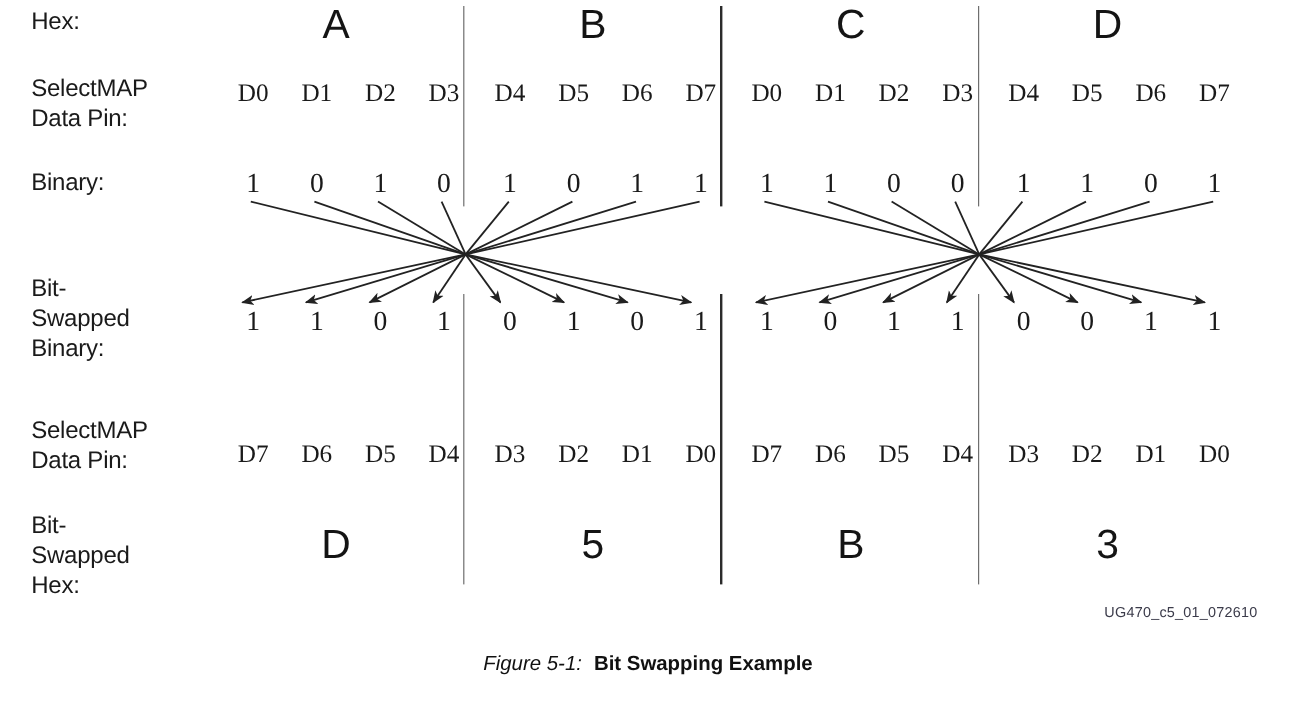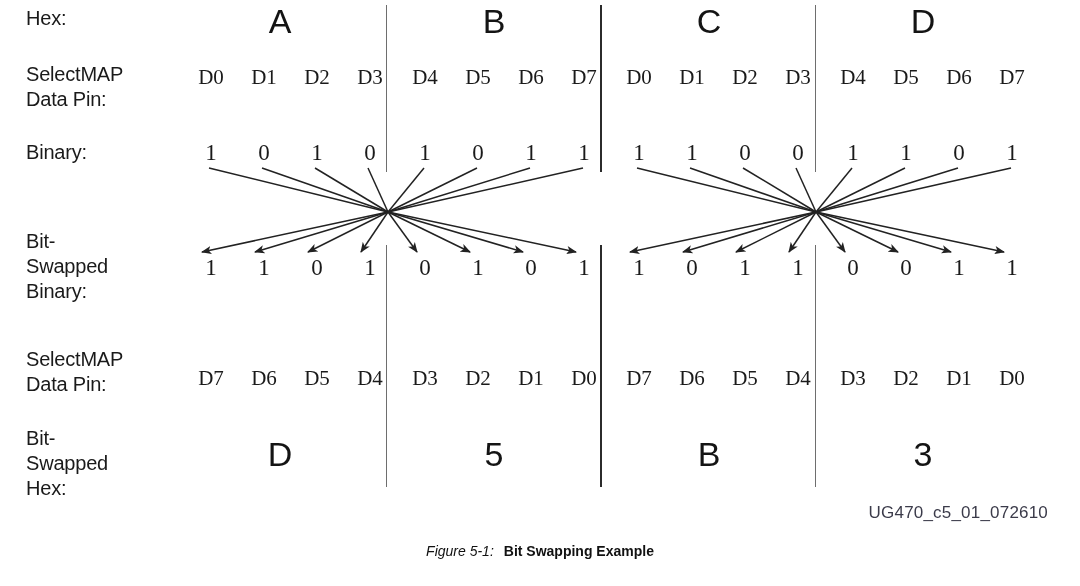--- a/index.html
+++ b/index.html
@@ -85,33 +85,33 @@
     height: 520px;
     pointer-events: none;
   }
 
   
   #fig-id {
     position: absolute;
     right: 32px;
     top: 503px;
     font-family: "Liberation Sans", sans-serif;
-    font-size: 17px;
+    font-size: 12px;
     color: #3b3b4a;
     letter-spacing: 0.2px;
   }
 
   
   #caption {
     position: absolute;
     left: 0;
     top: 543px;
     width: 1080px;
     text-align: center;
-    font-size: 14px;
+    font-size: 17px;
     white-space: nowrap;
   }
   #caption .cap-num {
     font-style: italic;
     font-weight: normal;
     color: #111;
   }
   #caption .cap-title {
     font-weight: bold;
     color: #111;

